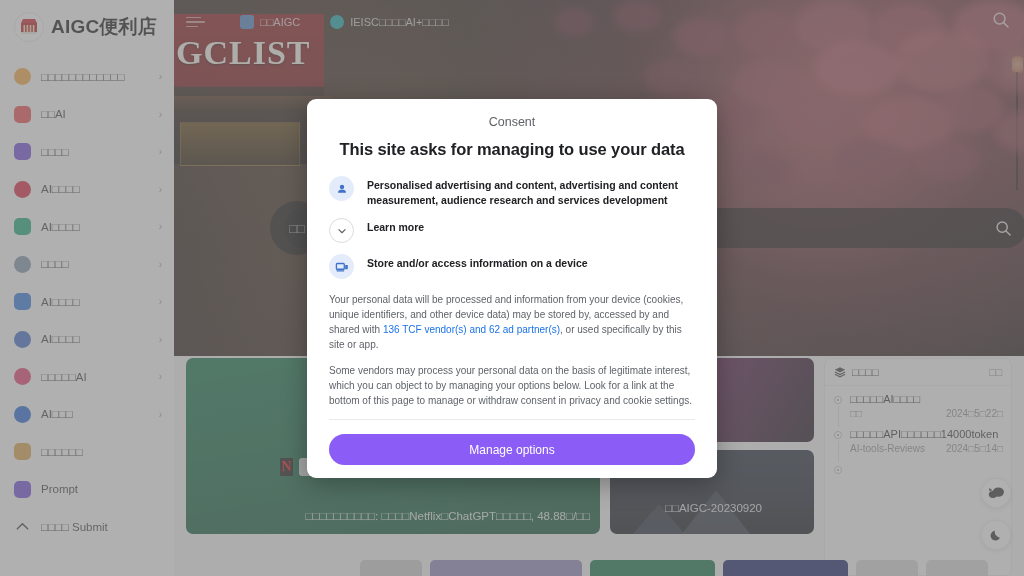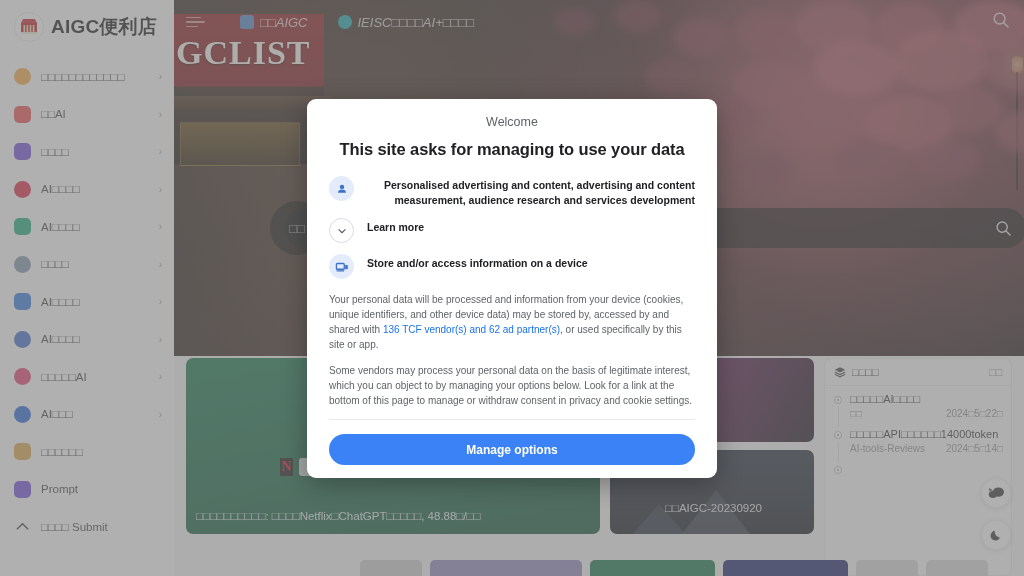--- a/index.html
+++ b/index.html
@@ -91,21 +91,21 @@
     display: flex; align-items: center; gap: 0; z-index: 4;
   }
   .hb-menu { width: 26px; margin-left: 12px; display:flex; flex-direction:column; gap:3px; cursor:pointer; }
   .hb-menu i { display:block; height:1.5px; background: rgba(255,255,255,.55); border-radius:1px; }
   .hb-menu i:nth-child(1){ width: 15px; }
   .hb-menu i:nth-child(2){ width: 19px; }
   .hb-menu i:nth-child(3){ width: 12px; }
   .hb-item { display: flex; align-items: center; gap: 6px; cursor: pointer; }
   .hb-item + .hb-item { margin-left: 30px; }
   .hb-ico { width: 14px; height: 14px; border-radius: 3px; flex:0 0 auto; }
-  .hb-txt { font-size: 13px; color: rgba(235,235,235,.82); white-space: nowrap; font-style: italic; }
+  .hb-txt { font-size: 11px; color: rgba(235,235,235,.82); white-space: nowrap; }
   .hb-spacer { flex: 1 1 auto; }
   .hb-search { margin-right: 14px; cursor: pointer; opacity: .82; }
 
   .hero-searchbar {
     position: absolute; left: 110px; top: 208px; width: 742px; height: 40px;
     background: rgba(8,6,6,.72); border-radius: 20px; z-index: 3;
     display: flex; align-items: center; justify-content: flex-end; padding-right: 14px;
   }
   .hero-chip {
     position: absolute; left: 96px; top: 201px; width: 54px; height: 54px;
@@ -135,21 +135,21 @@
   .card-badge-netflix {
     position: absolute; left: 94px; top: 100px; width: 13px; height: 18px;
     background: #111; display:flex; align-items:center; justify-content:center;
   }
   .card-badge-netflix span { color: #e50914; font-weight: bold; font-size: 14px; line-height: 1; font-family: "Liberation Serif", serif; }
   .card-badge-sq {
     position: absolute; left: 113px; top: 100px; width: 18px; height: 18px;
     background: rgba(235,235,235,.9); border-radius: 3px;
   }
   .card-big-caption {
-    position: absolute; left: 0; right: 0; bottom: 12px; text-align: left;
+    position: absolute; left: 0; right: 0; bottom: 12px; text-align: right;
     font-size: 11.5px; color: rgba(240,240,240,.92); padding: 0 10px;
     white-space: nowrap; overflow: hidden; text-overflow: ellipsis;
   }
   .cards-mid { width: 204px; flex: 0 0 auto; display: flex; flex-direction: column; gap: 8px; }
   .card-sm { width: 204px; height: 84px; border-radius: 7px; overflow: hidden; position: relative; }
   .card-sm.purple { background: linear-gradient(120deg,#2a0d24 0%,#4d1040 46%,#140a15 100%); }
   .card-sm.mount  { background: linear-gradient(180deg,#1b2533 0%,#131a26 55%,#0b0f16 100%); }
   .card-sm .peak {
     position: absolute; bottom: 0; left: 52%; width: 0; height: 0;
     border-left: 34px solid transparent; border-right: 34px solid transparent;
@@ -229,36 +229,36 @@
     background: #fff; border-radius: 9px; z-index: 60; overflow: hidden;
     box-shadow: 0 6px 26px rgba(0,0,0,.30);
     padding: 16px 22px 0 22px;
     font-family: "Liberation Sans", sans-serif;
   }
   .dlg-welcome { text-align: center; font-size: 12.5px; color: #5f6368; margin-bottom: 11px; }
   .dlg-title {
     text-align: center; font-size: 16.5px; font-weight: bold; color: #202124;
     letter-spacing: -.1px; margin-bottom: 17px;
   }
-  .dlg-purposes { margin-bottom: 13px; text-align: right; }
+  .dlg-purposes { margin-bottom: 13px; }
   .dlg-purpose { display: flex; gap: 13px; align-items: flex-start; margin-bottom: 11px; }
   .dlg-pico {
     width: 25px; height: 25px; border-radius: 50%; background: #e4ecfb;
     flex: 0 0 auto; display: flex; align-items: center; justify-content: center;
   }
   .dlg-pico.plain { background: #fff; border: 1px solid #dadce0; }
   .dlg-ptext { font-size: 10.5px; color: #202124; line-height: 14.5px; font-weight: bold; padding-top: 2px; }
   .dlg-body { font-size: 10px; color: #5f6368; line-height: 15px; }
   .dlg-body p { margin-bottom: 11px; }
   .dlg-link { color: #1a73e8; }
   .dlg-rule { height: 1px; background: #e8eaed; margin: 3px 0 14px 0; }
   .dlg-actions { display: flex; gap: 14px; }
   .dlg-btn {
     flex: 1 1 0; height: 31px; border-radius: 16px; border: none;
-    background: #3b82f6; color: #fff; font-size: 12px; font-weight: bold;
+    background: #8b5cf6; color: #fff; font-size: 12px; font-weight: normal;
     cursor: pointer; font-family: "Liberation Sans", sans-serif;
   }
 </style>
 </head>
 <body>
 
 <div id="root">
 
   <div id="page">
 
@@ -497,21 +497,21 @@
         <svg width="15" height="15" viewBox="0 0 16 16" aria-hidden="true">
           <path d="M11.6 10.4 A5.2 5.2 0 1 1 6.2 3 A6.4 6.4 0 0 0 11.6 10.4 Z" fill="#2b2b2b"></path>
         </svg>
       </div>
     </div>
   </div>
 
   <div id="scrim"></div>
 
   <div id="dialog">
-    <div class="dlg-welcome">Welcome</div>
+    <div class="dlg-welcome">Consent</div>
     <div class="dlg-title">This site asks for managing to use your data</div>
 
     <div class="dlg-purposes">
       <div class="dlg-purpose">
         <div class="dlg-pico">
           <svg width="14" height="14" viewBox="0 0 16 16" aria-hidden="true">
             <circle cx="8" cy="5.6" r="2.5" fill="#3f72c9"></circle>
             <path d="M3.4 12.4 C3.4 9.8 5.4 8.6 8 8.6 C10.6 8.6 12.6 9.8 12.6 12.4 Z" fill="#3f72c9"></path>
           </svg>
         </div>

